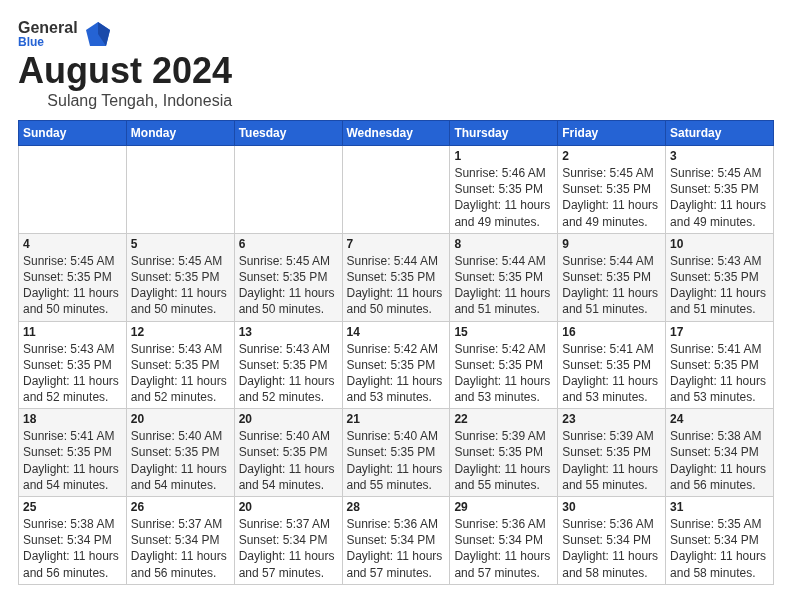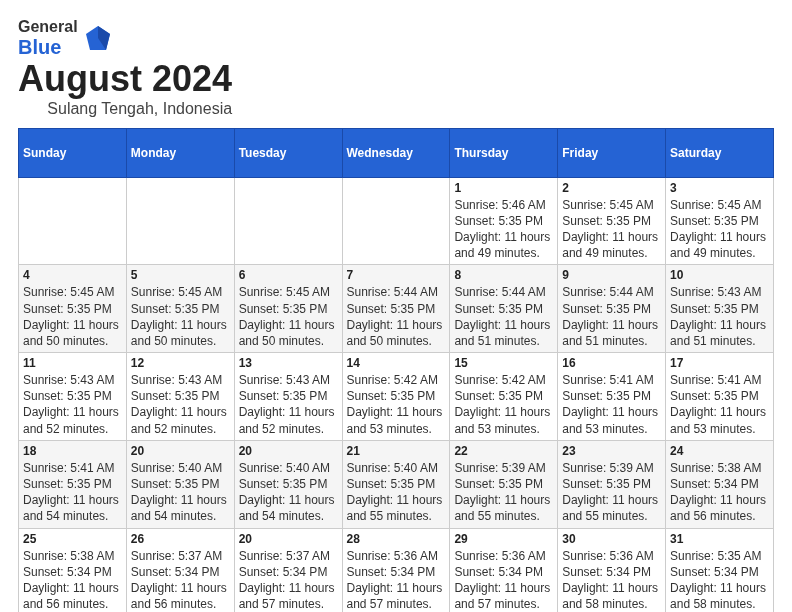--- a/index.html
+++ b/index.html
@@ -29,21 +29,21 @@
       display: flex;
       flex-direction: column;
       line-height: 1.1;
     }
     .logo-general {
       font-size: 16px;
       font-weight: bold;
       color: #333;
     }
     .logo-blue {
-      font-size: 20px;
+      font-size: 12px;
       font-weight: bold;
       color: #2563d4;
     }
     .logo-icon {
       width: 32px;
       height: 32px;
       margin-left: 4px;
     }
     .title-block {
       text-align: right;
@@ -60,21 +60,21 @@
     .calendar {
       width: 100%;
       border-collapse: collapse;
       border: 1px solid #ccc;
     }
     .calendar th {
       background: #2563d4;
       color: #fff;
       font-size: 12px;
       font-weight: bold;
-      padding: 17px 4px;
+      padding: 5px 4px;
       text-align: left;
       border: 1px solid #1a4aaa;
     }
     .calendar td {
       border: 1px solid #ccc;
       vertical-align: top;
       padding: 3px 4px;
       width: 108px;
       min-height: 80px;
       height: 80px;

